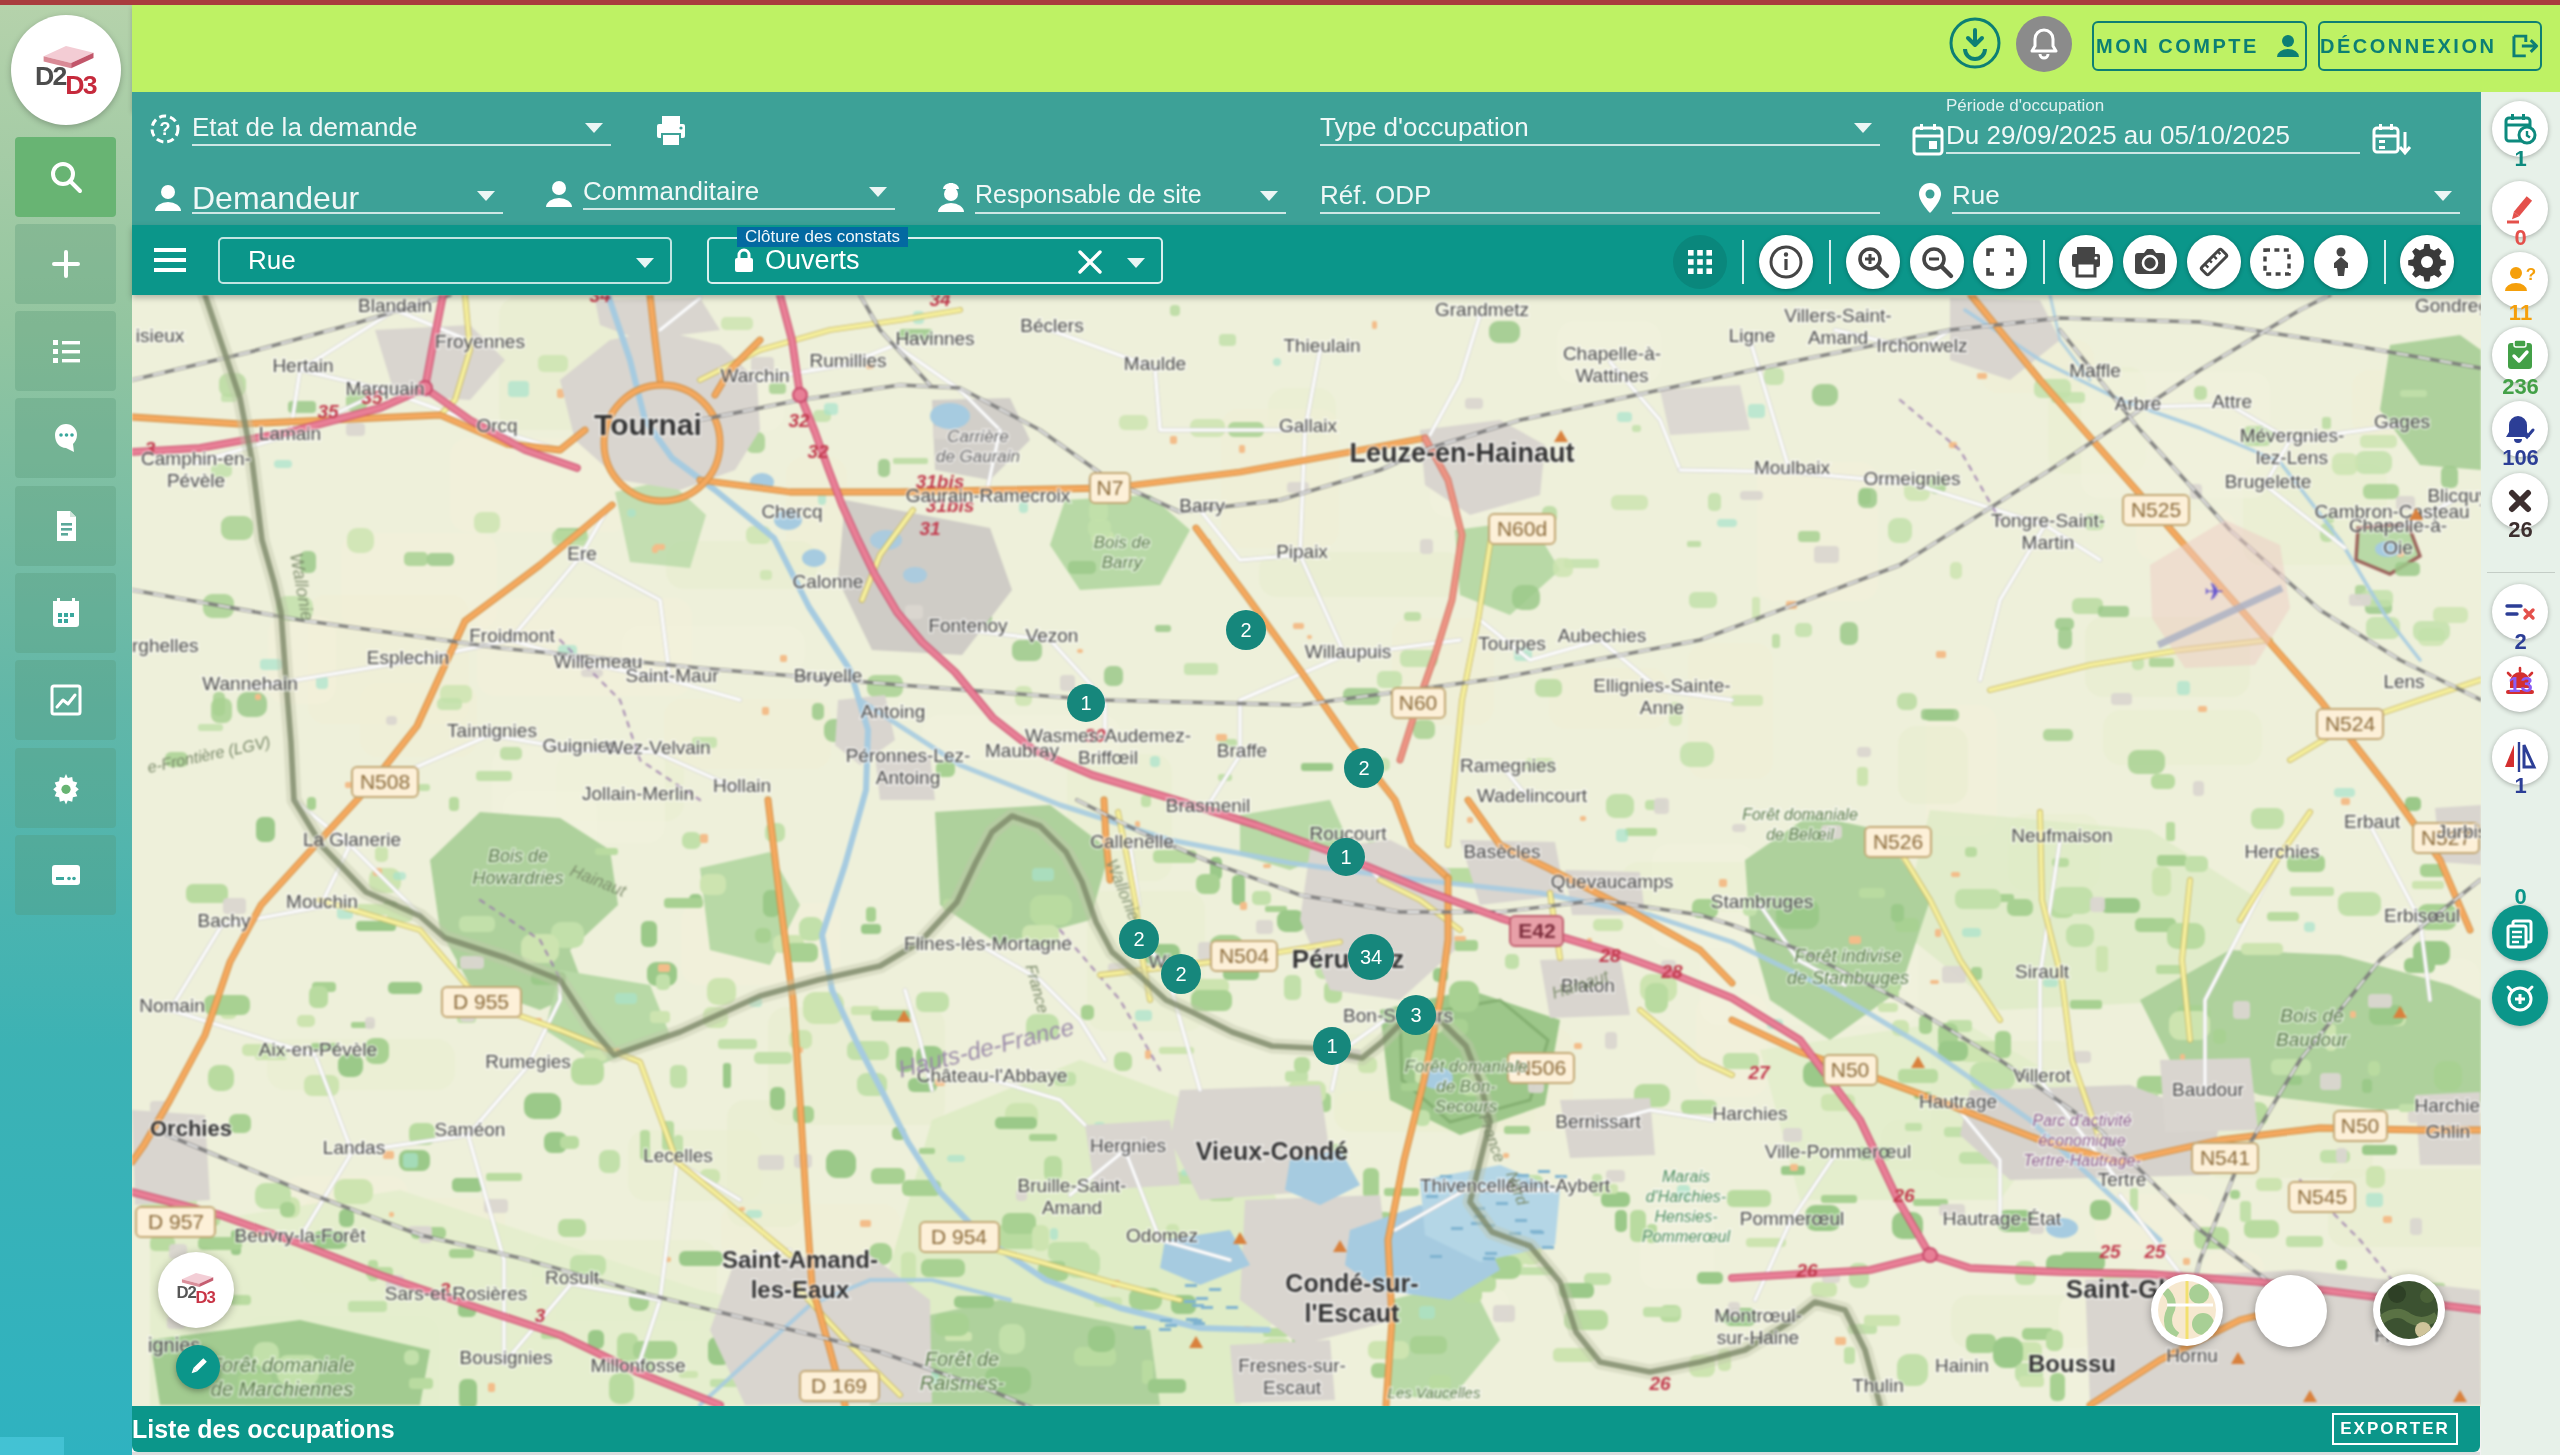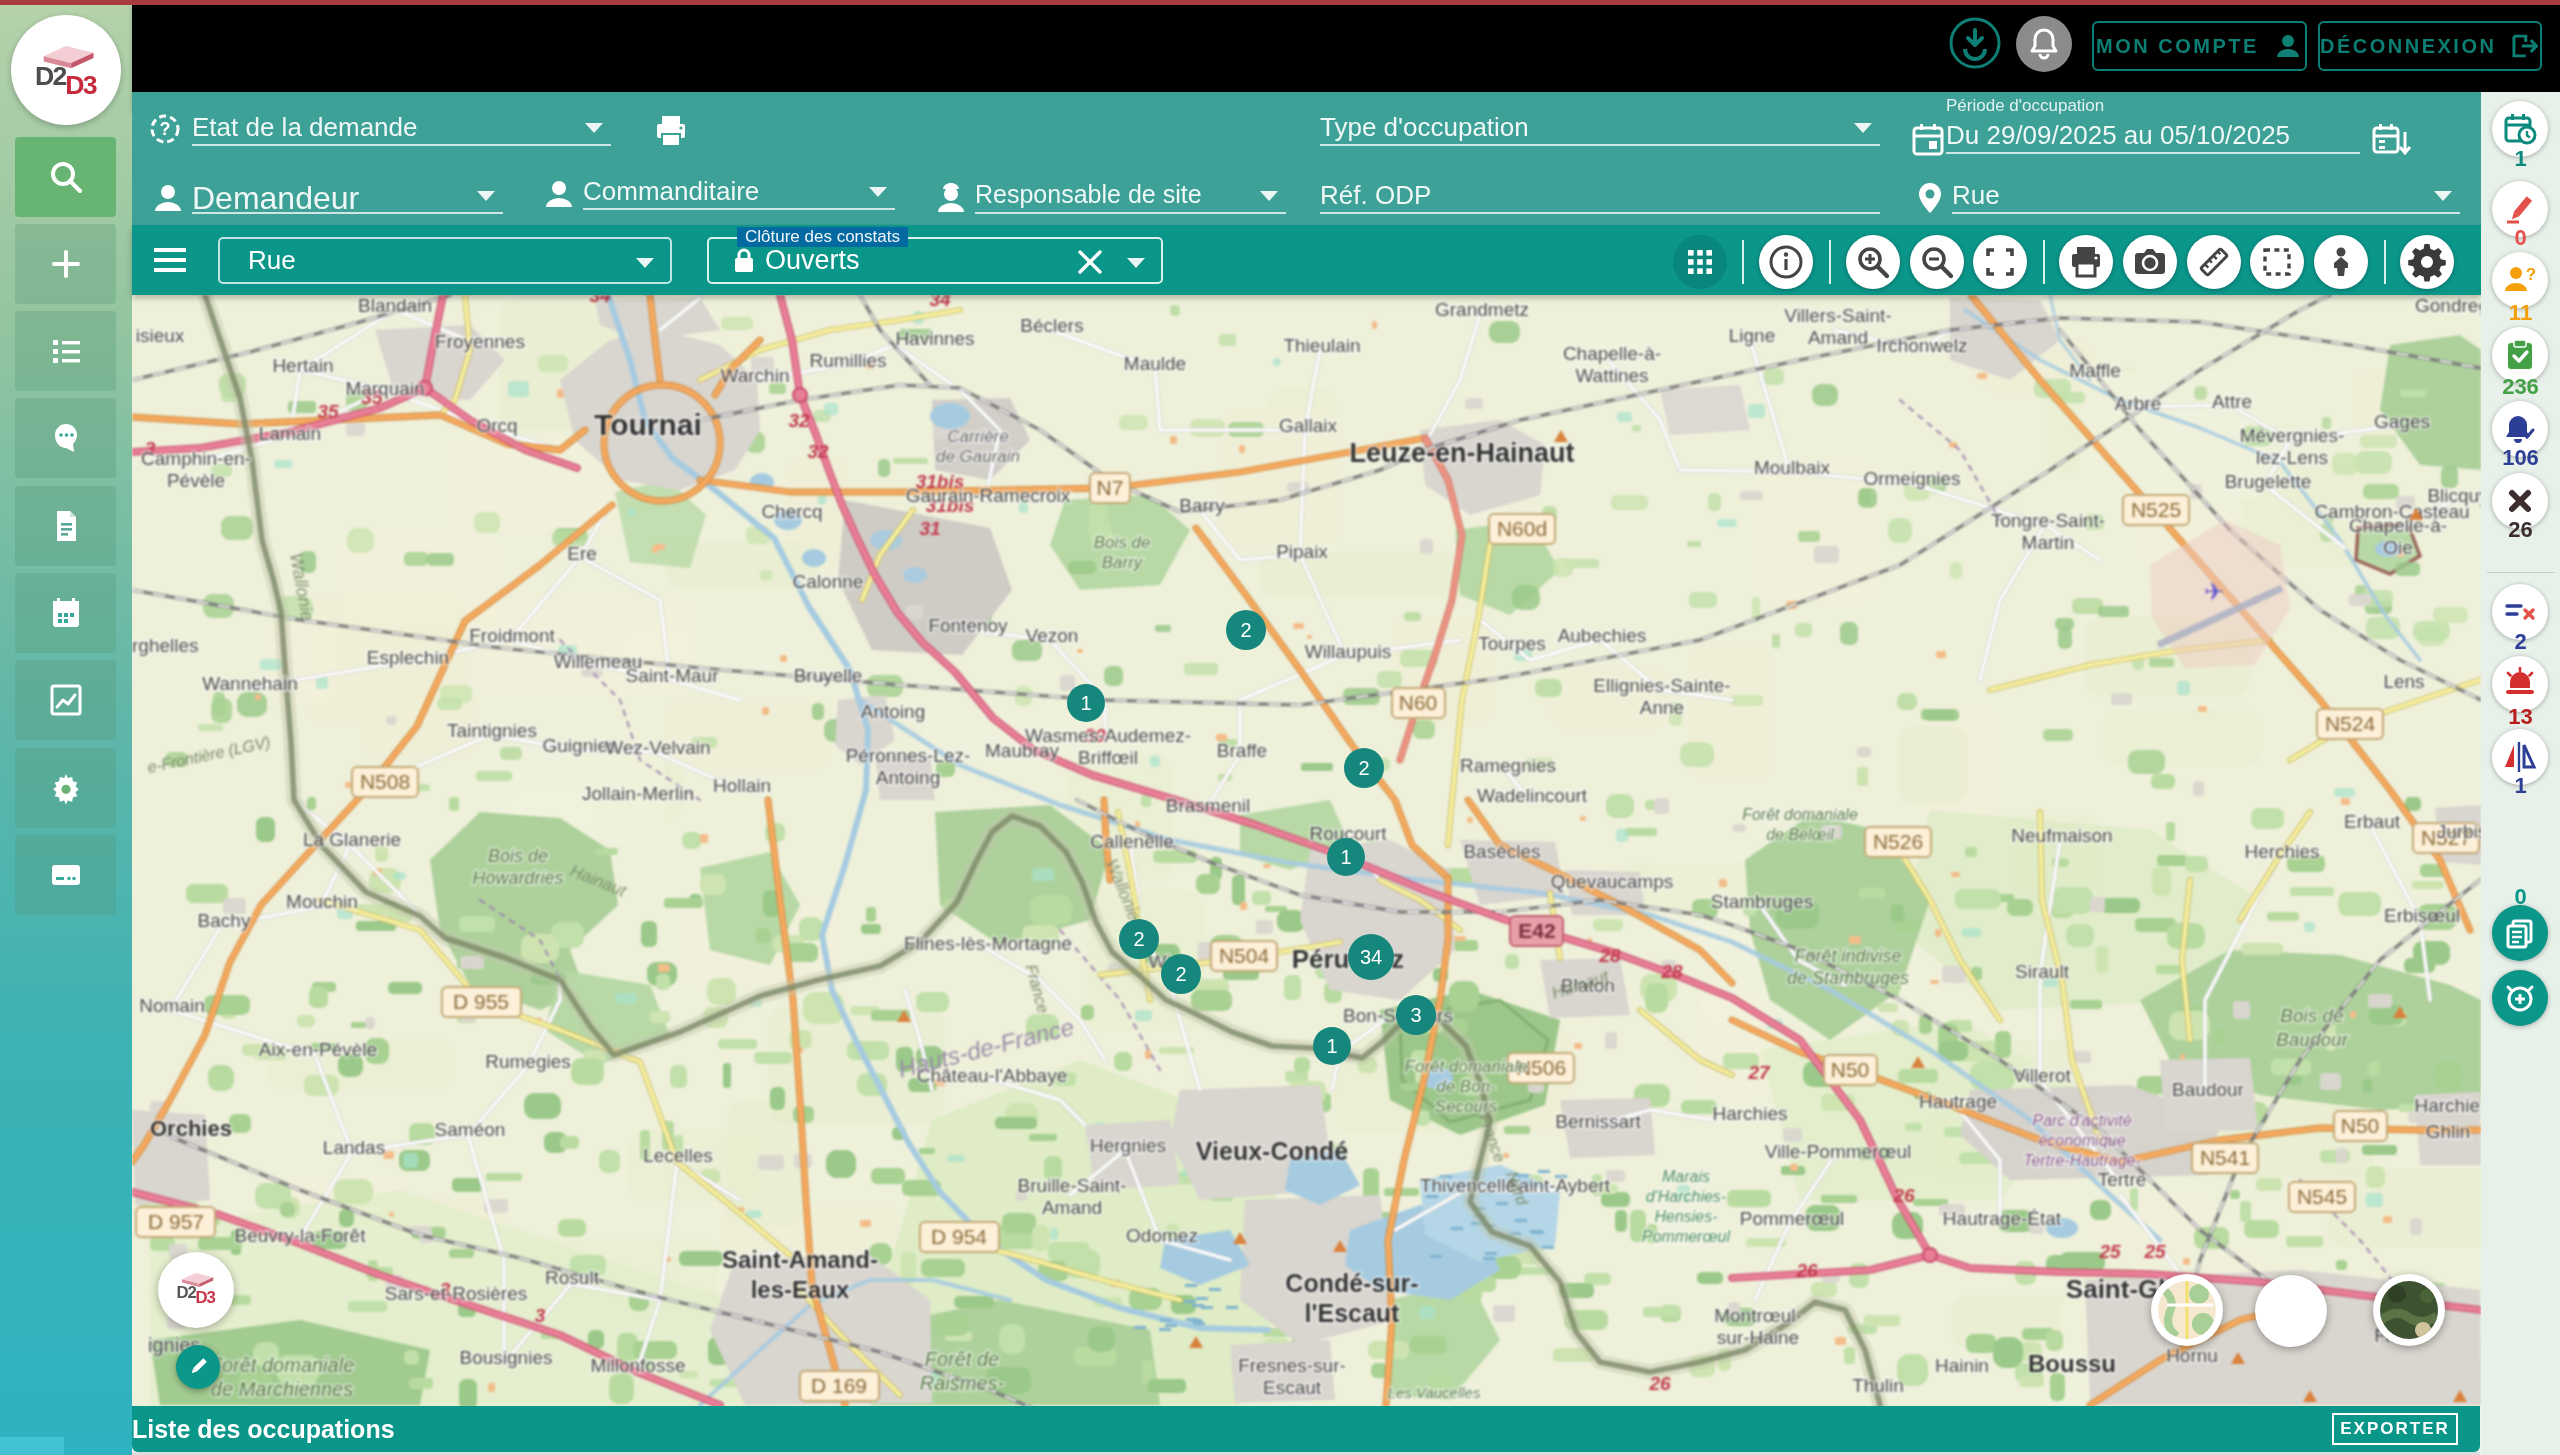--- a/index.html
+++ b/index.html
@@ -1,21 +1,21 @@
 <!DOCTYPE html>
 <html><head><meta charset="utf-8"><title>D2D3</title><style>
 *{margin:0;padding:0;box-sizing:border-box}
 html,body{width:2560px;height:1455px;overflow:hidden;font-family:"Liberation Sans",sans-serif;background:#f2f2f2}
 .abs{position:absolute}
 #topline{left:0;top:0;width:2560px;height:5px;background:#a93c3e}
 #sidebar{left:0;top:5px;width:132px;height:1450px;background:linear-gradient(180deg,#b5d2ab 0%,#93c5a0 22%,#62b7a8 48%,#3cb2b4 72%,#2fb2c0 100%)}
 #sidebar .logo{position:absolute;left:11px;top:10px;width:110px;height:110px;border-radius:50%;background:#fff;box-shadow:0 2px 6px rgba(0,0,0,.25)}
 .sbtn{position:absolute;left:15px;width:101px;height:80px;border-radius:4px;background:rgba(82,150,116,.30);display:flex;align-items:center;justify-content:center}
 .sbtn.active{background:#68b473}
-#header{left:132px;top:5px;width:2428px;height:106px;background:#000000;box-shadow:0 2px 5px rgba(0,0,0,.18)}
+#header{left:132px;top:5px;width:2428px;height:106px;background:#bef264;box-shadow:0 2px 5px rgba(0,0,0,.18)}
 .hbtn{position:absolute;top:16px;height:50px;border:2px solid #0d7f74;border-radius:6px;color:#0c7f74;font-size:20px;font-weight:bold;letter-spacing:2.5px;display:flex;align-items:center;justify-content:center;gap:14px}
 #filters{left:132px;top:92px;width:2349px;height:133px;background:#3da197}
 #toolbar{left:132px;top:225px;width:2349px;height:70px;background:#0b968a;box-shadow:0 3px 6px rgba(0,0,0,.25)}
 #map{left:132px;top:295px;width:2349px;height:1112px;background:#eef0da;overflow:hidden}
 #rail{left:2481px;top:92px;width:79px;height:1363px;background:#e7f1e9}
 #bottombar{left:132px;top:1406px;width:2348px;height:46px;background:#0b968a;border-radius:0 0 6px 6px;display:flex;align-items:center;justify-content:flex-start}
 #bottomstrip{left:132px;top:1452px;width:2348px;height:3px;background:#dcdcdc}
 .fld{position:absolute;color:#eaf6f4}
 .fld .ph{font-size:26px;color:rgba(255,255,255,.92);white-space:nowrap}
 .fld .ul{position:absolute;left:0;right:0;bottom:0;height:2px;background:rgba(255,255,255,.75)}
@@ -1833,21 +1833,21 @@
     </svg>
   </div>
 <div class="railnum" style="top:629px;color:#2c3e96">2</div>
 <div class="railbtn" style="top:656px">
     <svg width="36" height="36" viewBox="0 0 36 36">
       <path d="M18,6 a10,10 0 0 1 10,10 v6 h-20 v-6 a10,10 0 0 1 10,-10 Z" fill="#d32f2f"></path>
       <rect x="4" y="24" width="28" height="4" rx="2" fill="#d32f2f"></rect>
       <path d="M18,2 v3 M6,7 l2.5,2.5 M30,7 l-2.5,2.5" stroke="#d32f2f" stroke-width="2.6" stroke-linecap="round"></path>
     </svg>
   </div>
-<div class="railnum" style="top:704px;color:#b91c1c">13</div>
+<div class="railnum" style="top:672px;color:#8b5cf6">13</div>
 <div class="railbtn" style="top:729px">
     <svg width="36" height="36" viewBox="0 0 36 36">
       <path d="M12,6 L3,28 h9 Z" fill="#d32f2f"></path>
       <path d="M22,6 l10,22 h-10 Z" fill="none" stroke="#2c3e96" stroke-width="3"></path>
       <path d="M17,3 v30" stroke="#2c3e96" stroke-width="2.4"></path>
     </svg>
   </div>
 <div class="railnum" style="top:773px;color:#2c3e96">1</div>
 <div class="railnum" style="top:884px;color:#0b968a">0</div>
 <div class="railbtn" style="top:905px;background:#0b968a">

